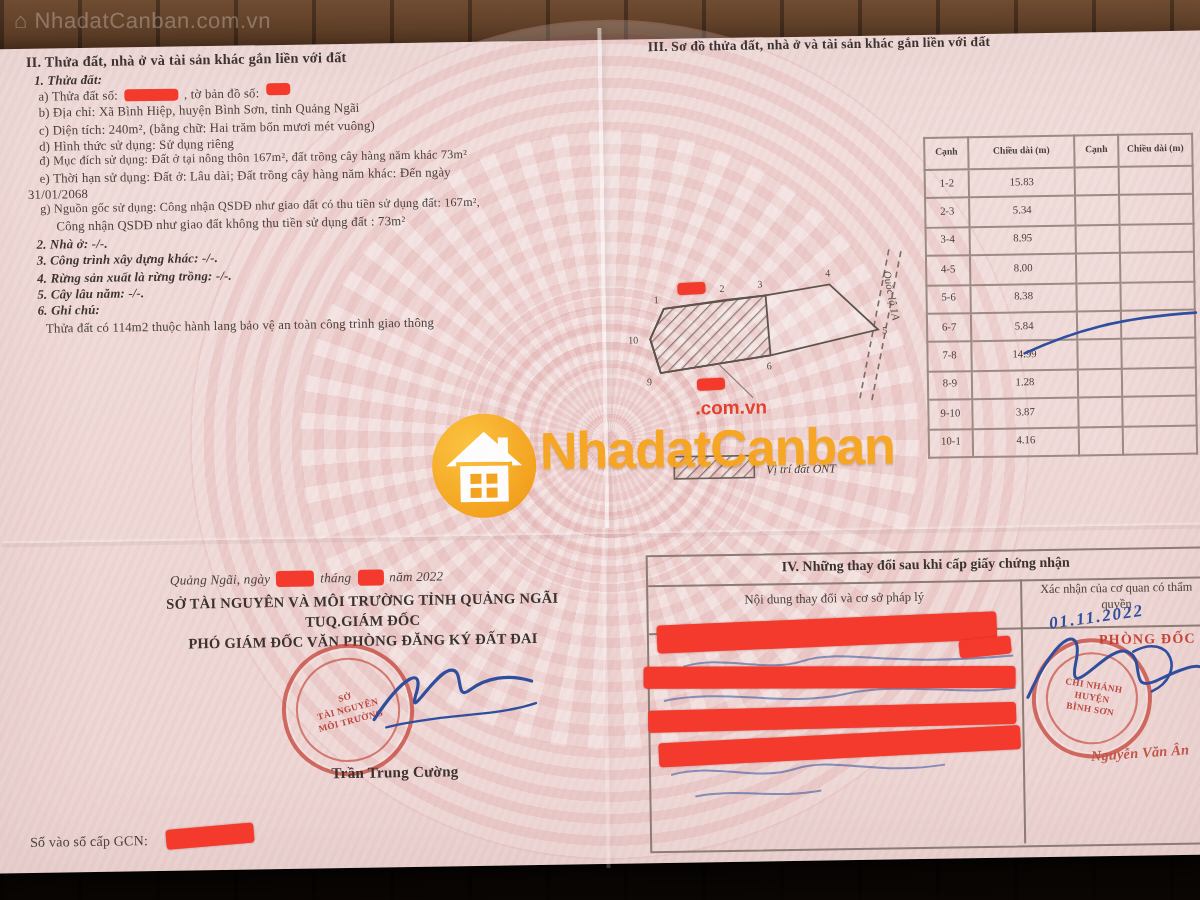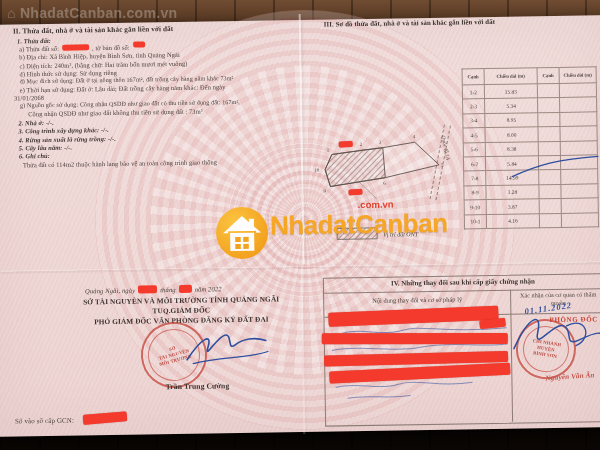--- a/index.html
+++ b/index.html
@@ -59,24 +59,24 @@
   .pen{stroke:#2f4f9e;fill:none;stroke-linecap:round;}
   .hand-blue{color:#2f4f9e;font-style:italic;font-weight:bold;}
   .red-script{color:#c2554a;font-style:italic;}
   
   #wm{position:absolute;left:210px;top:198px;width:260px;height:66px;opacity:.95;}
   #wm-circle{position:absolute;left:6px;top:8px;width:52px;height:52px;border-radius:50%;
     background:radial-gradient(circle at 35% 30%,#fcc33a,#f4a117 70%,#e8920e);}
   #wm-text{position:absolute;left:60px;top:12px;font-family:"Liberation Sans",sans-serif;
     font-weight:bold;font-size:26px;letter-spacing:-0.5px;color:#f7a41c;
     text-shadow:0 1px 1px rgba(120,60,0,.25);white-space:nowrap;}
-  #wm-domain{position:absolute;left:148px;top:2px;font-family:"Liberation Sans",sans-serif;
+  #wm-domain{position:absolute;left:138px;top:2px;font-family:"Liberation Sans",sans-serif;
     font-weight:bold;font-size:9.5px;color:#e23b28;}
   #wm-corner{position:absolute;left:7px;top:5px;color:#fff;opacity:.28;
-    font-family:"Liberation Sans",sans-serif;font-weight:bold;font-size:14px;letter-spacing:.3px;}
+    font-family:"Liberation Sans",sans-serif;font-weight:normal;font-size:11px;letter-spacing:.3px;}
   .svg-abs{position:absolute;overflow:visible;}
 </style>
 </head>
 <body>
 
 <div id="wm-corner">⌂ NhadatCanban.com.vn</div>
 
 <div id="doc">
   <div id="content">
 

